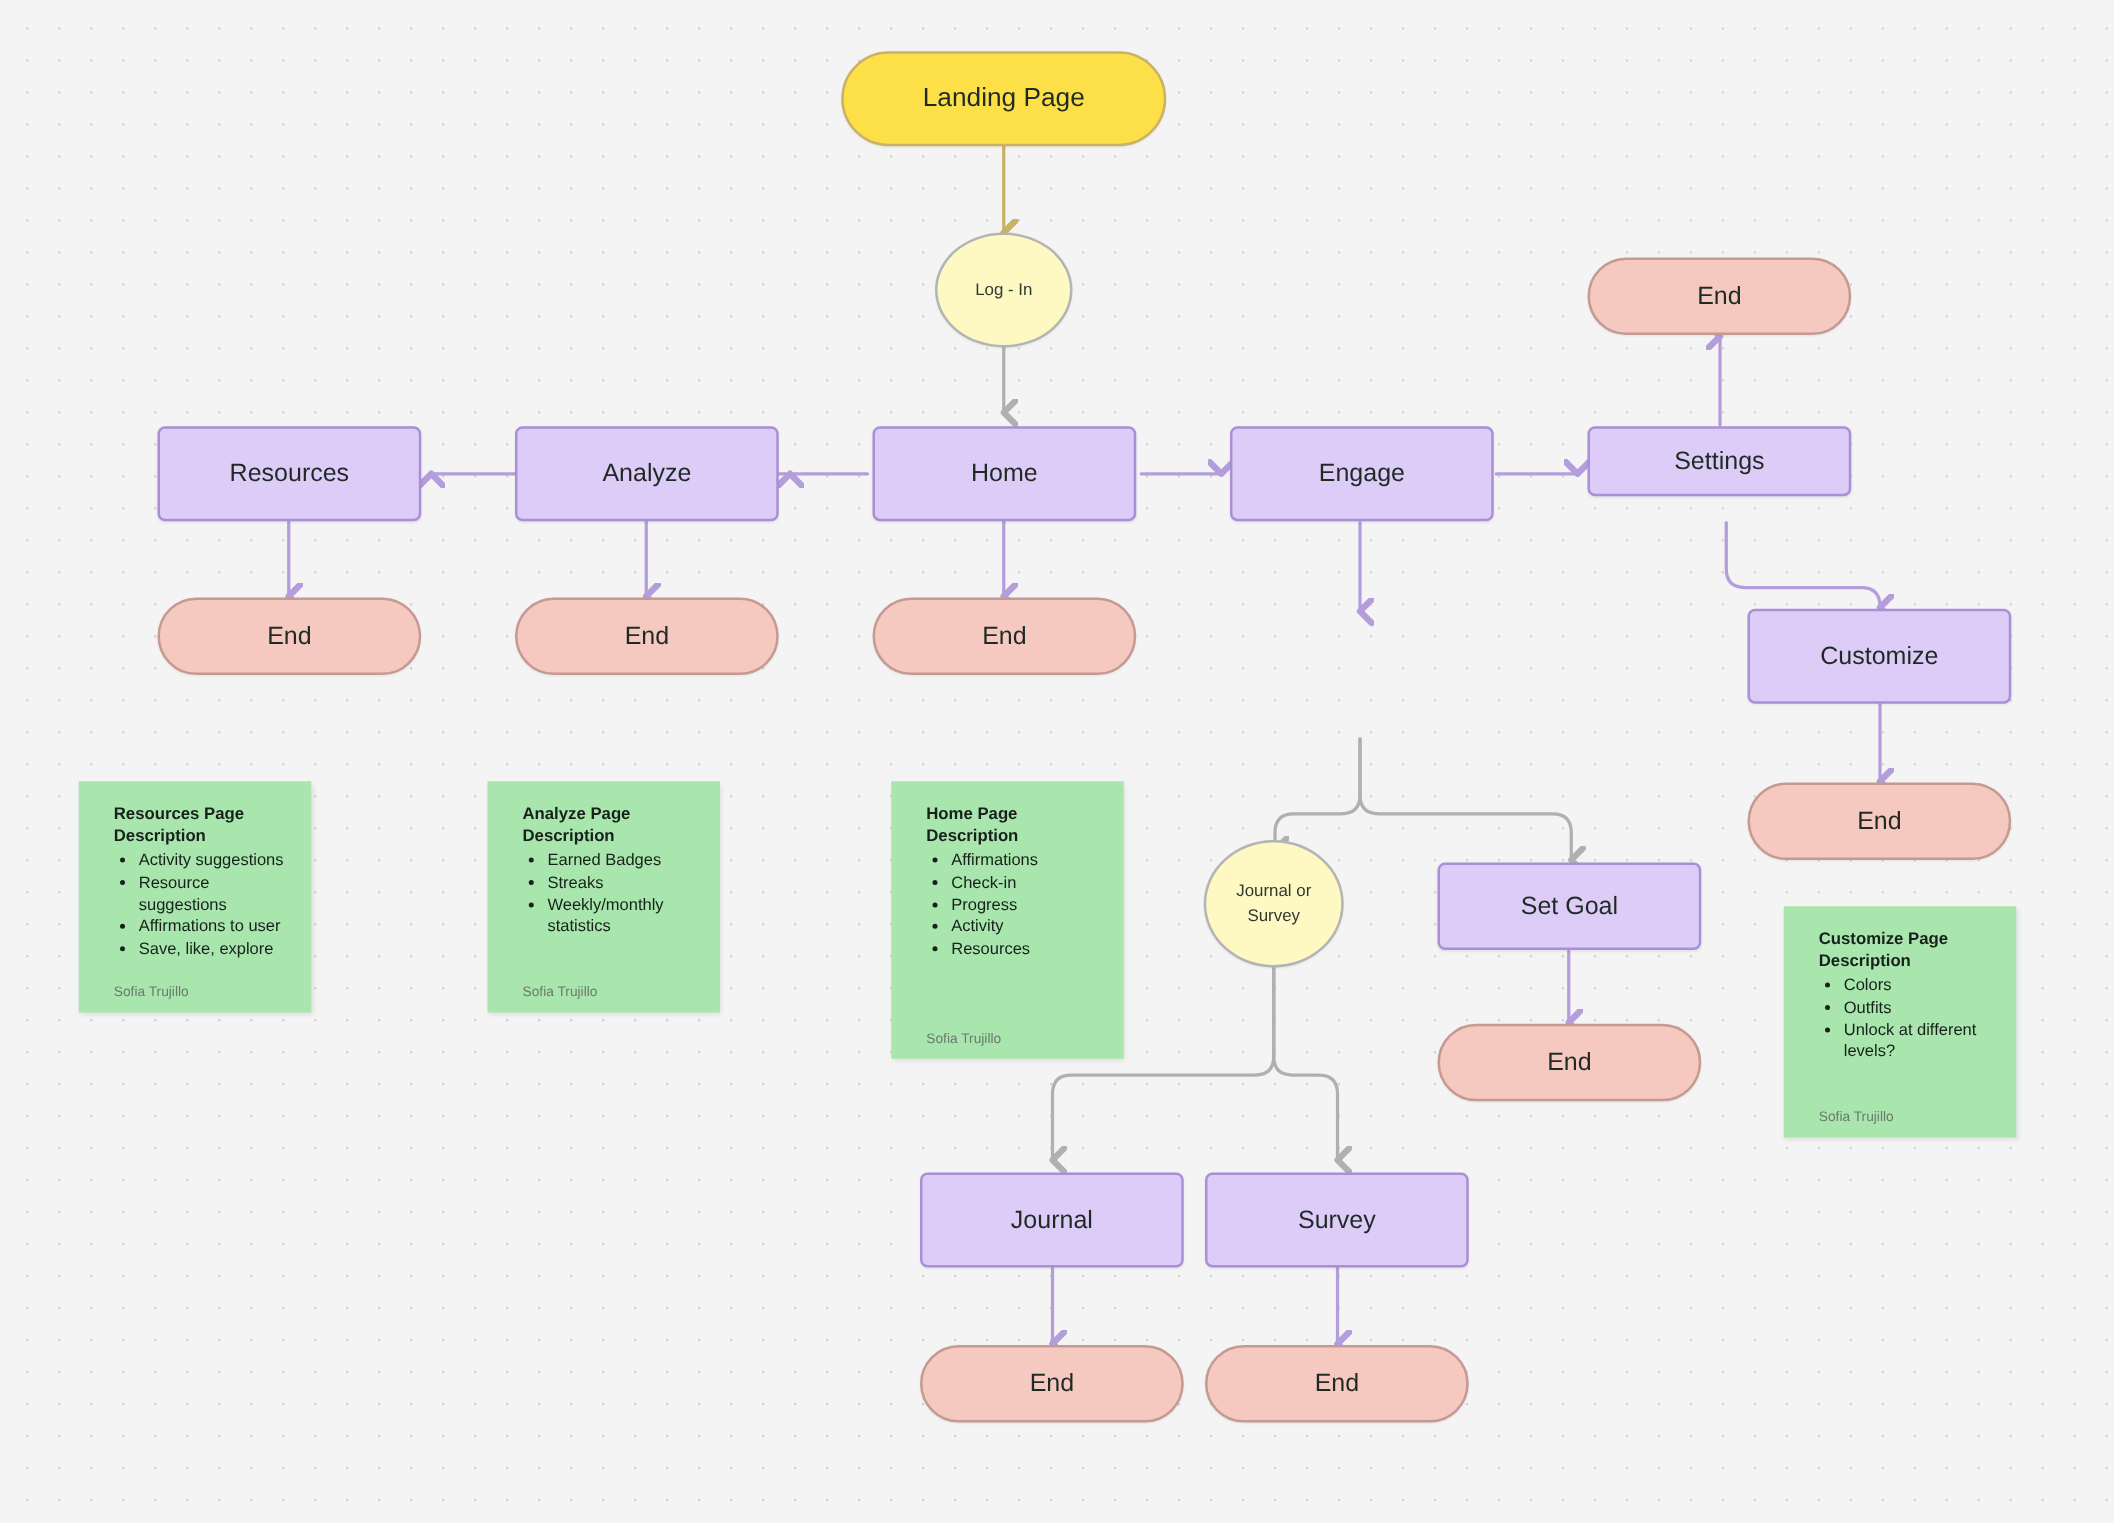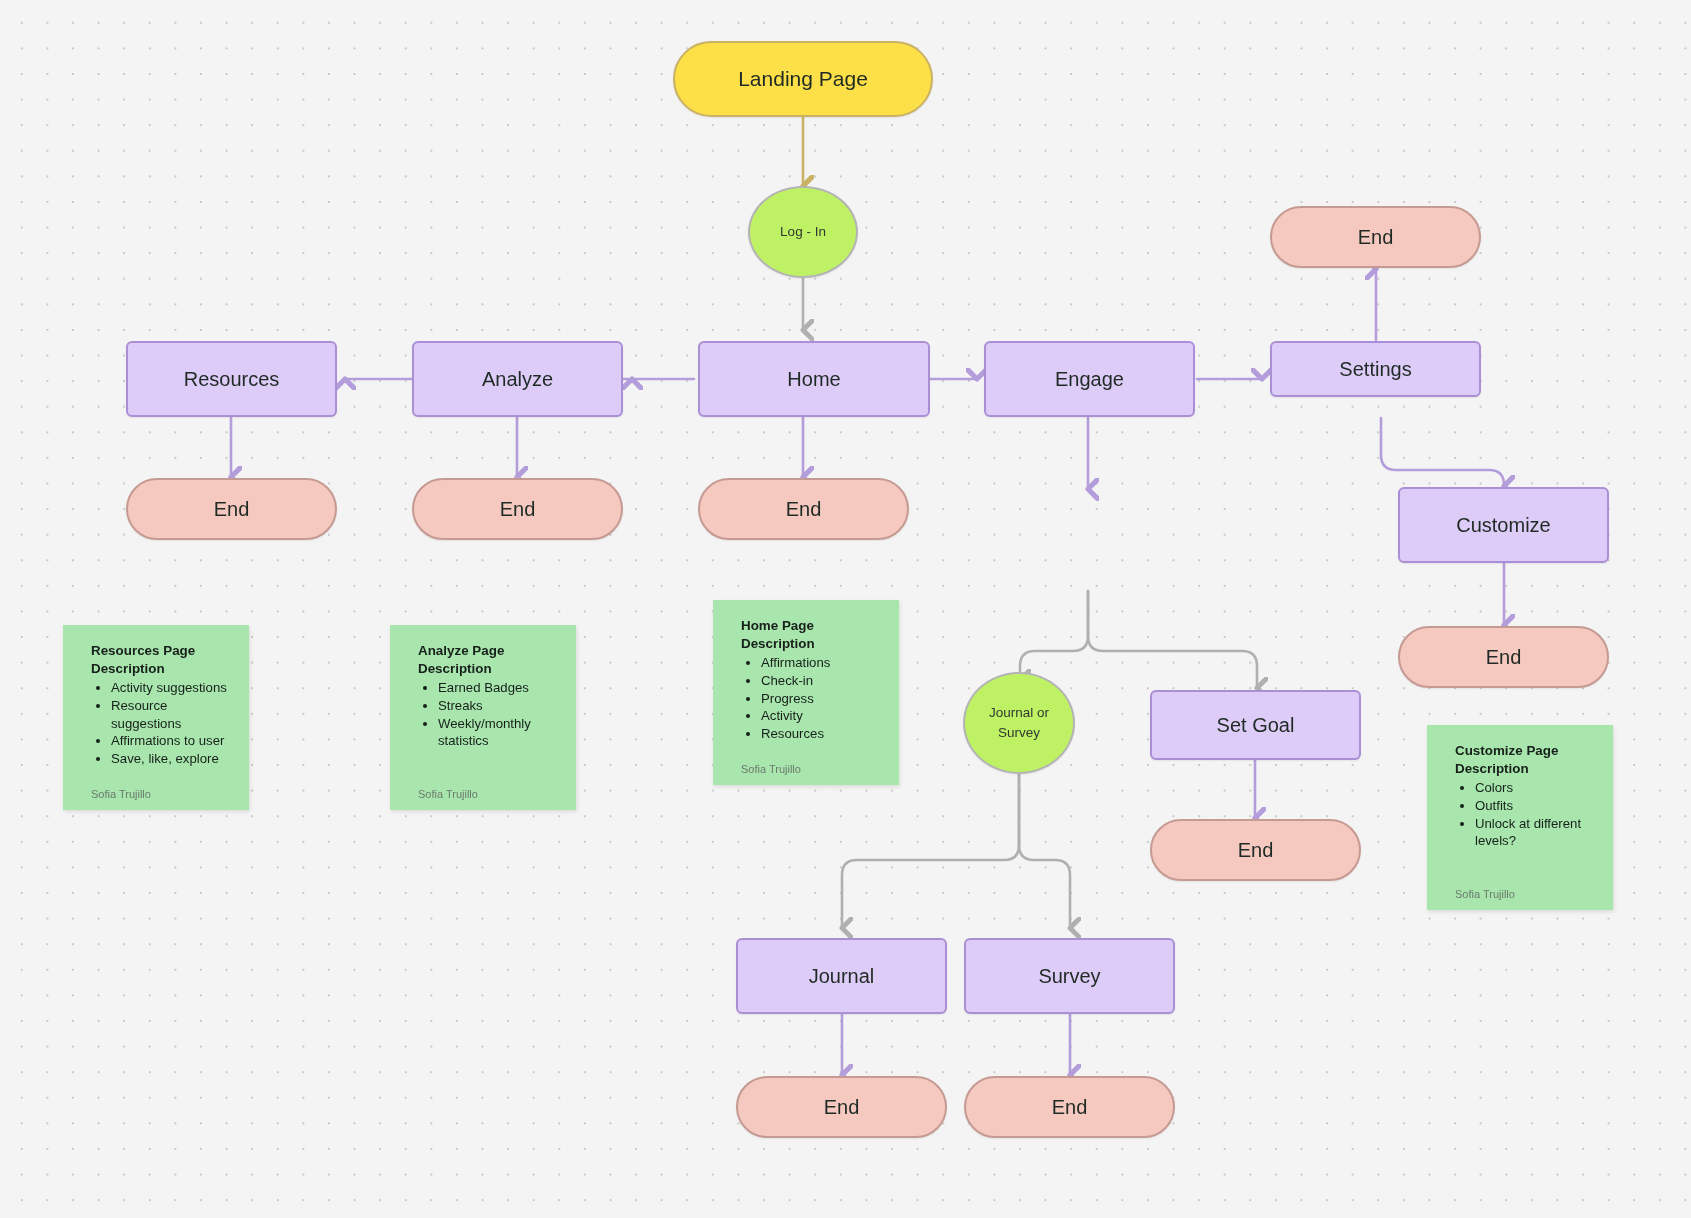--- a/index.html
+++ b/index.html
@@ -56,21 +56,21 @@
   
   .rect-process {
     background: #ddccf7;
     border: 2px solid #ab8fd6;
     border-radius: 6px;
     font-size: 20px;
     box-shadow: 0 1px 2px rgba(0,0,0,0.07);
   }
   
   .circle-state {
-    background: #bef264;
+    background: #fef9c3;
     border: 2px solid #b4b4b4;
     border-radius: 50%;
     font-size: 13.5px;
     line-height: 1.45;
     color: #303830;
     box-shadow: 0 1px 2px rgba(0,0,0,0.06);
   }
   
   .sticky {
     position: absolute;
@@ -171,21 +171,21 @@
   </div>
 
   <div class="node rect-process" style="left:126px; top:341px; width:211px; height:76px;">
     <span>Resources</span>
   </div>
 
   <div class="node rect-process" style="left:412px; top:341px; width:211px; height:76px;">
     <span>Analyze</span>
   </div>
 
-  <div class="node rect-process" style="left:698px; top:341px; width:232px; height:76px;">
+  <div class="node rect-process" style="left:698px; top:341px; width:211px; height:76px;">
     <span>Home</span>
   </div>
 
   <div class="node rect-process" style="left:984px; top:341px; width:211px; height:76px;text-align:center;">
     <span>Engage</span>
   </div>
 
   <div class="node rect-process" style="left:1270px; top:341px; width:211px; height:56px;">
     <span>Settings</span>
   </div>
@@ -258,21 +258,21 @@
   <div class="sticky" style="left:390px; top:625px; width:186px; height:185px;">
     <div class="sticky-title">Analyze Page Description</div>
     <ul>
         <li>Earned Badges</li>
         <li>Streaks</li>
         <li>Weekly/monthly statistics</li>
       </ul>
     <div class="author">Sofia Trujillo</div>
   </div>
 
-  <div class="sticky" style="left:713px; top:600px; width:186px; height:185px;">
+  <div class="sticky" style="left:713px; top:625px; width:186px; height:222px;">
     <div class="sticky-title">Home Page Description</div>
     <ul>
         <li>Affirmations</li>
         <li>Check-in</li>
         <li>Progress</li>
         <li>Activity</li>
         <li>Resources</li>
       </ul>
     <div class="author">Sofia Trujillo</div>
   </div>

